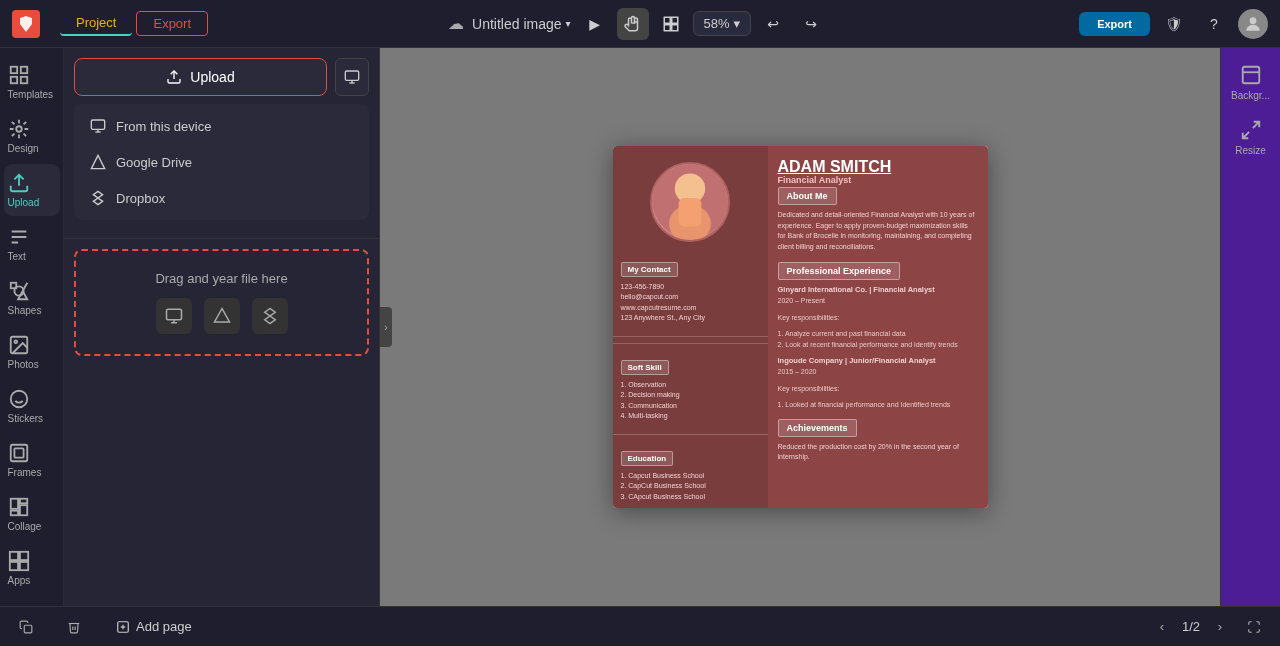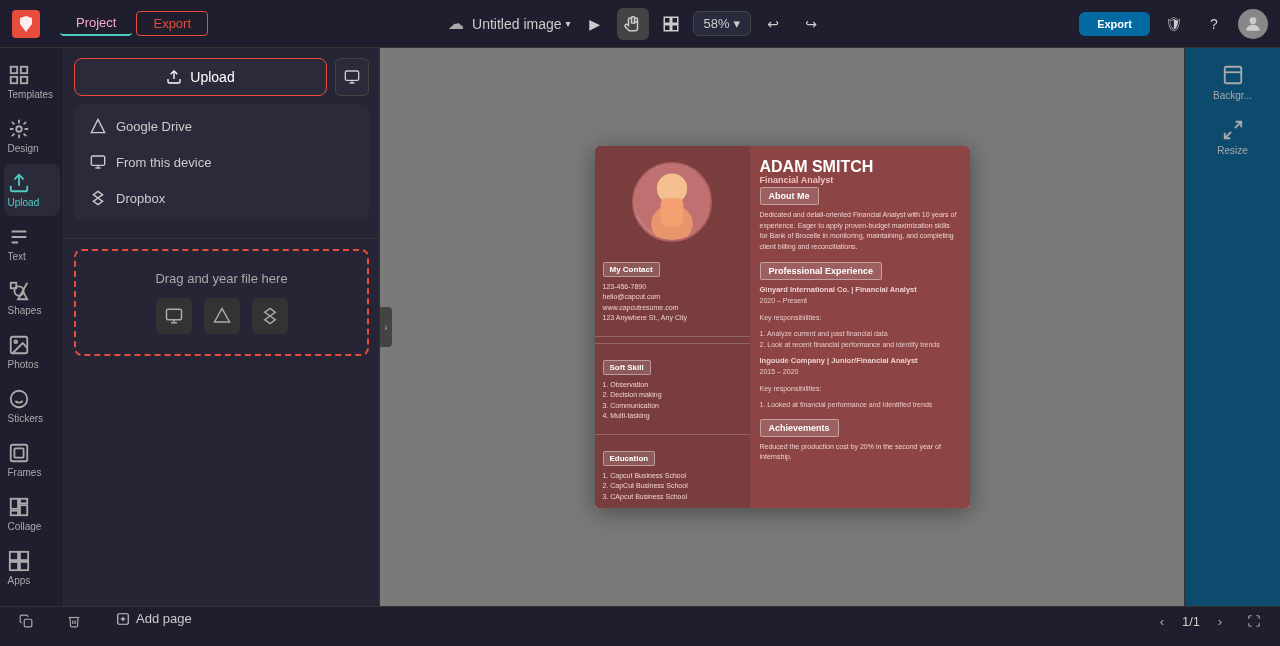--- a/index.html
+++ b/index.html
@@ -21,21 +21,21 @@
     .topbar-tab {
       padding: 4px 16px;
       border-radius: 4px;
       font-size: 13px;
       cursor: pointer;
       color: #ccc;
       border: none;
       background: transparent;
     }
     .topbar-tab.active {
-      color: #f9a8d4;
+      color: #eab308;
       border-bottom: 2px solid #4ecdc4;
       background: transparent;
     }
     .topbar-tab.outlined {
       border: 1px solid #e74c3c;
       color: #e74c3c;
       border-radius: 4px;
     }
     .topbar-center { flex: 1; display: flex; align-items: center; justify-content: center; gap: 8px; }
     .file-name { font-size: 14px; color: #ccc; display: flex; align-items: center; gap: 4px; }
@@ -236,21 +236,21 @@
       display: inline-block;
     }
     .rs-text { font-size: 7px; color: #f0d0d0; line-height: 1.5; }
     .rs-divider { height: 1px; background: rgba(255,255,255,0.2); margin: 6px 0; }
 
     .resume-right {
       flex: 1;
       background: #8c4444;
       padding: 12px 10px;
     }
-    .rr-name { font-size: 16px; font-weight: bold; color: #fff; line-height: 1.1; }
+    .rr-name { font-size: 16px; font-weight: bold; color: #fff; line-height: 1.1; text-decoration: underline; }
     .rr-subtitle { font-size: 9px; font-weight: bold; color: #f0c0c0; }
     .rr-section-title {
       font-size: 9px;
       font-weight: bold;
       color: #fff;
       background: rgba(255,255,255,0.15);
       border: 1px solid rgba(255,255,255,0.4);
       border-radius: 2px;
       padding: 3px 8px;
       margin-bottom: 5px;
@@ -259,21 +259,21 @@
     .rr-text { font-size: 7px; color: #f0d0d0; line-height: 1.5; margin-bottom: 8px; }
     .rr-exp-title { font-size: 7.5px; font-weight: bold; color: #f0d0d0; margin-bottom: 2px; }
     .rr-exp-text { font-size: 7px; color: #e8c8c8; line-height: 1.5; margin-bottom: 6px; }
 
     
     .bottom-bar {
       height: 40px;
       background: #1e1e2e;
       border-top: 1px solid #333;
       display: flex;
-      align-items: flex-start;
+      align-items: center;
       padding: 0 12px;
       gap: 20px;
       flex-shrink: 0;
     }
     .bottom-btn {
       width: 28px; height: 28px;
       background: transparent;
       border: none;
       border-radius: 4px;
       cursor: pointer;
@@ -300,22 +300,22 @@
       background: transparent;
       border: none;
       color: #aaa;
       cursor: pointer;
       display: flex; align-items: center; justify-content: center;
       border-radius: 4px;
     }
 
     
     .right-panel {
-      width: 96px;
-      background: #0c4a6e;
+      width: 60px;
+      background: #4c1d95;
       border-left: 1px solid #333;
       display: flex;
       flex-direction: column;
       align-items: center;
       padding: 8px 0;
       gap: 2px;
       flex-shrink: 0;
     }
     .rp-item {
       width: 70px;
@@ -496,31 +496,31 @@
               <rect x="2" y="3" width="20" height="14" rx="2"></rect>
               <line x1="8" y1="21" x2="16" y2="21"></line>
               <line x1="12" y1="17" x2="12" y2="21"></line>
             </svg>
         </button>
       </div>
 
       <div class="upload-dropdown">
         <div class="dropdown-item">
           <svg width="16" height="16" viewBox="0 0 24 24" fill="none" stroke="#ccc" stroke-width="2">
-              <polygon points="12 2 2 22 22 22"></polygon>
-            </svg>
-          <span>Google Drive</span>
-        </div>
-        <div class="dropdown-item">
-          <svg width="16" height="16" viewBox="0 0 24 24" fill="none" stroke="#ccc" stroke-width="2">
               <rect x="2" y="3" width="20" height="14" rx="2"></rect>
               <line x1="8" y1="21" x2="16" y2="21"></line>
               <line x1="12" y1="17" x2="12" y2="21"></line>
             </svg>
           <span>From this device</span>
+        </div>
+        <div class="dropdown-item">
+          <svg width="16" height="16" viewBox="0 0 24 24" fill="none" stroke="#ccc" stroke-width="2">
+              <polygon points="12 2 2 22 22 22"></polygon>
+            </svg>
+          <span>Google Drive</span>
         </div>
         <div class="dropdown-item">
           <svg width="16" height="16" viewBox="0 0 24 24" fill="none" stroke="#ccc" stroke-width="2">
               <polygon points="12 2 5 7 12 12 5 17 12 22 19 17 12 12 19 7"></polygon>
             </svg>
           <span>Dropbox</span>
         </div>
       </div>
     </div>
 
@@ -671,21 +671,21 @@
         <rect x="3" y="3" width="18" height="18" rx="2"></rect>
         <line x1="12" y1="8" x2="12" y2="16"></line>
         <line x1="8" y1="12" x2="16" y2="12"></line>
       </svg>
     <span>Add page</span>
   </button>
 
   <div class="bottom-right">
     <button class="nav-btn">‹</button>
     <span class="page-nav">
-      <span>1/1</span>
+      <span>1/2</span>
     </span>
     <button class="nav-btn">›</button>
     <button class="bottom-btn" title="Fullscreen">
       <svg width="14" height="14" viewBox="0 0 24 24" fill="none" stroke="currentColor" stroke-width="2">
           <path d="M8 3H5a2 2 0 0 0-2 2v3M21 8V5a2 2 0 0 0-2-2h-3M3 16v3a2 2 0 0 0 2 2h3M16 21h3a2 2 0 0 0 2-2v-3"></path>
         </svg>
     </button>
   </div>
 </div>
 

